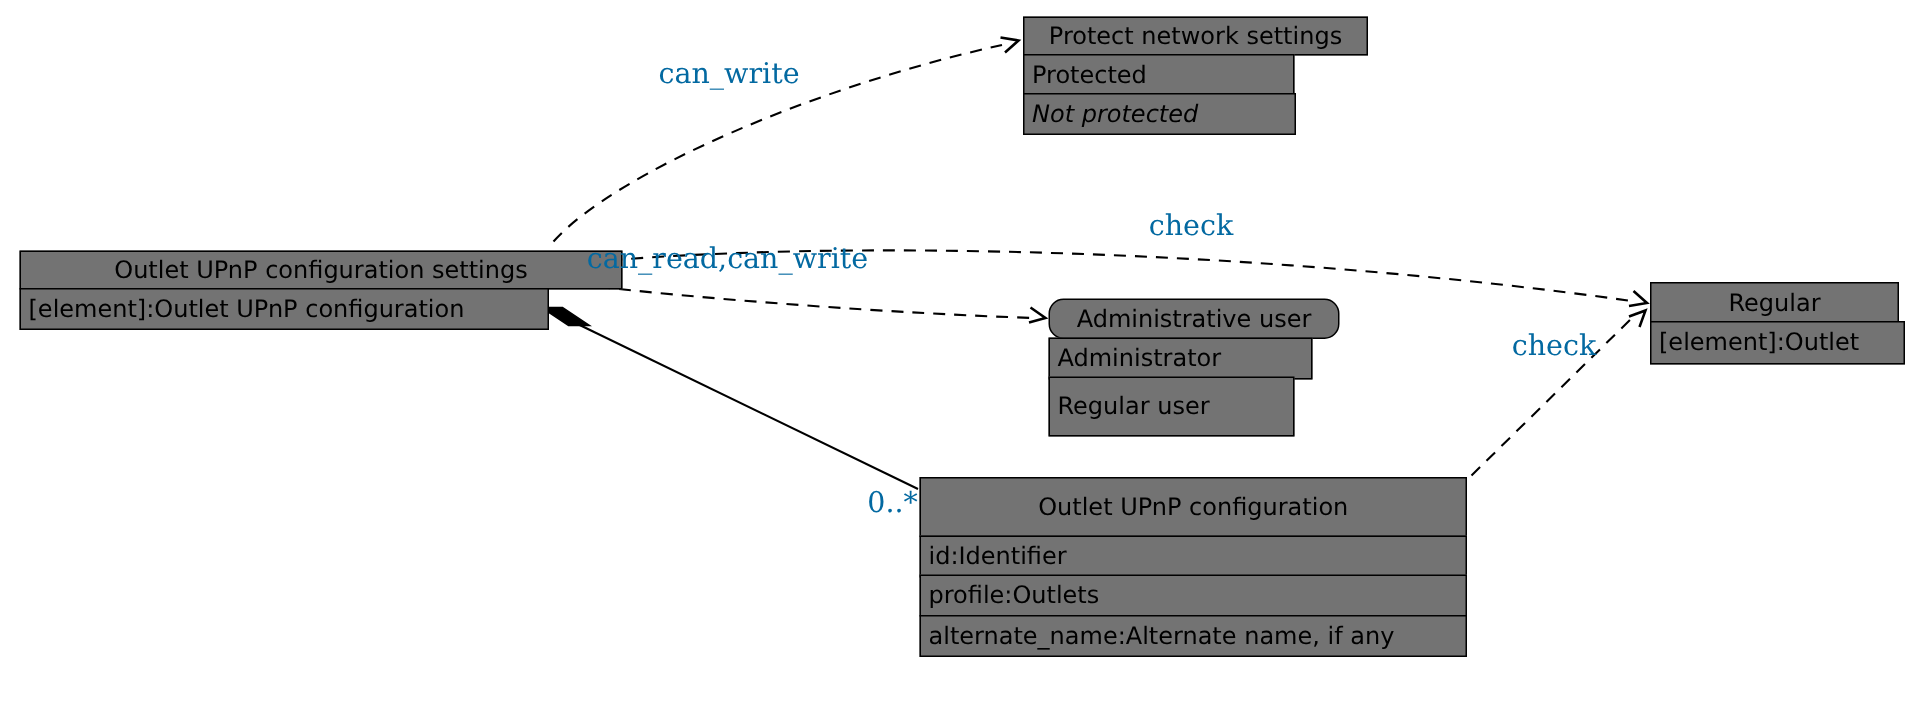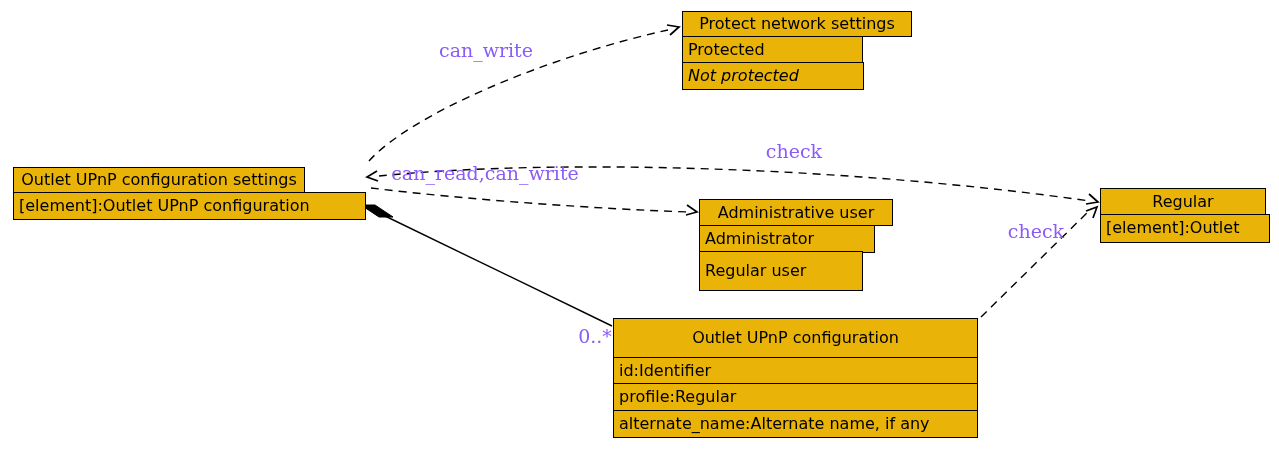--- a/index.html
+++ b/index.html
@@ -9,40 +9,40 @@
     background:#ffffff;
     font-family:"DejaVu Sans", sans-serif;
     color:#000;
     overflow:hidden;
   }
   #edges{position:absolute;left:0;top:0;width:1279px;height:468px;pointer-events:none;}
   .node{position:absolute;}
   .cell{
     box-sizing:border-box;
     border:1.5px solid #000;
-    background:#eab308;
+    background:#737373;
     font-size:16px;
     line-height:1.45;
     white-space:nowrap;
     overflow:hidden;
     display:flex;
     align-items:center;
   }
   .hdr{justify-content:center;padding:0 4px;}
   .row{justify-content:flex-start;padding:0 5px;}
   .stack .cell{margin-top:-1.5px;}
   .stack .cell:first-child{margin-top:0;}
   .edge-label{
     position:absolute;
     transform:translate(-50%,-50%);
     font-family:"DejaVu Serif", serif;
     font-size:19px;
     line-height:1;
     white-space:nowrap;
-    color:#8b5cf6;
+    color:#0369a1;
   }
 </style>
 </head>
 <body>
 
 <div id="canvas">
 
   <svg id="edges" viewBox="0 0 1279 468" xmlns="http://www.w3.org/2000/svg">
 
     <path d="M 369,161 C 410,115 545,57 668,30" fill="none" stroke="#000" stroke-width="1.4" stroke-dasharray="8,6"></path>
@@ -56,45 +56,45 @@
     <polyline points="687,205 697,212 686,215" fill="none" stroke="#000" stroke-width="1.7"></polyline>
 
     <path d="M 981,317 L 1091,209" fill="none" stroke="#000" stroke-width="1.4" stroke-dasharray="8,6"></path>
     <polyline points="1086,211 1097,207 1093,218" fill="none" stroke="#000" stroke-width="1.7"></polyline>
 
     <path d="M 383,215 L 612,326" fill="none" stroke="#000" stroke-width="1.4"></path>
     <polygon points="361,205 375,205 393,217 379,217" fill="#000" stroke="#000"></polygon>
   </svg>
 
   <div class="node stack" style="left:13px;top:167px;">
-    <div class="cell hdr" style="width:292px;height:26px;">Outlet UPnP configuration settings</div>
+    <div class="cell hdr" style="width:402px;height:26px;">Outlet UPnP configuration settings</div>
     <div class="cell row" style="width:353px;height:28px;">[element]:Outlet UPnP configuration</div>
   </div>
 
   <div class="node stack" style="left:682px;top:11px;">
     <div class="cell hdr" style="width:230px;height:26px;">Protect network settings</div>
     <div class="cell row" style="width:181px;height:28px;">Protected</div>
     <div class="cell row" style="width:182px;height:28px;font-style:italic;">Not protected</div>
   </div>
 
   <div class="node stack" style="left:699px;top:199px;">
-    <div class="cell hdr" style="width:194px;height:27px;">Administrative user</div>
+    <div class="cell hdr" style="width:194px;height:27px;border-radius:10px;">Administrative user</div>
     <div class="cell row" style="width:176px;height:28px;">Administrator</div>
     <div class="cell row" style="width:164px;height:40px;">Regular user</div>
   </div>
 
   <div class="node stack" style="left:1100px;top:188px;">
     <div class="cell hdr" style="width:166px;height:27px;">Regular</div>
     <div class="cell row" style="width:170px;height:29px;">[element]:Outlet</div>
   </div>
 
   <div class="node stack" style="left:613px;top:318px;">
     <div class="cell hdr" style="width:365px;height:40px;">Outlet UPnP configuration</div>
     <div class="cell row" style="width:365px;height:28px;">id:Identifier</div>
-    <div class="cell row" style="width:365px;height:28px;">profile:Regular</div>
+    <div class="cell row" style="width:365px;height:28px;">profile:Outlets</div>
     <div class="cell row" style="width:365px;height:28px;">alternate_name:Alternate name, if any</div>
   </div>
 
   <div class="edge-label" style="left:486px;top:50px;">can_write</div>
   <div class="edge-label" style="left:485px;top:173px;">can_read,can_write</div>
   <div class="edge-label" style="left:794px;top:151px;">check</div>
   <div class="edge-label" style="left:1036px;top:231px;">check</div>
   <div class="edge-label" style="left:595px;top:336px;">0..*</div>
 
 </div>

